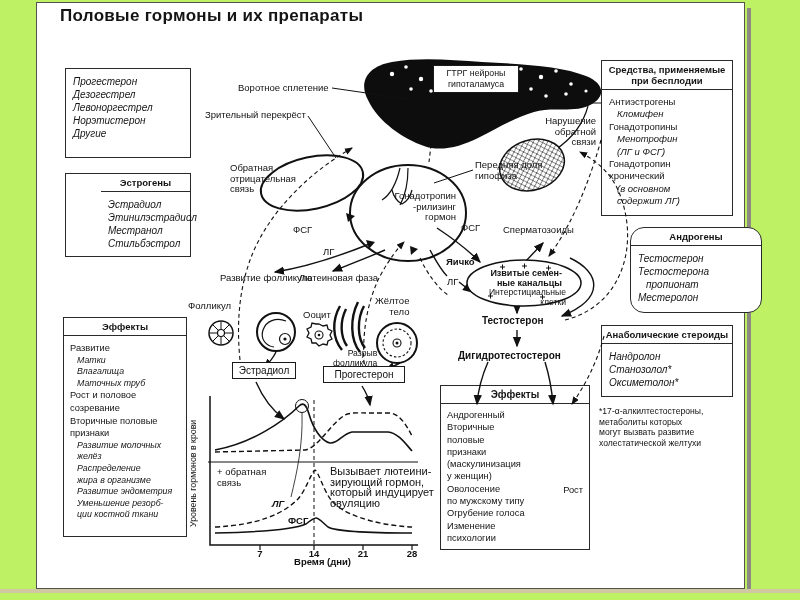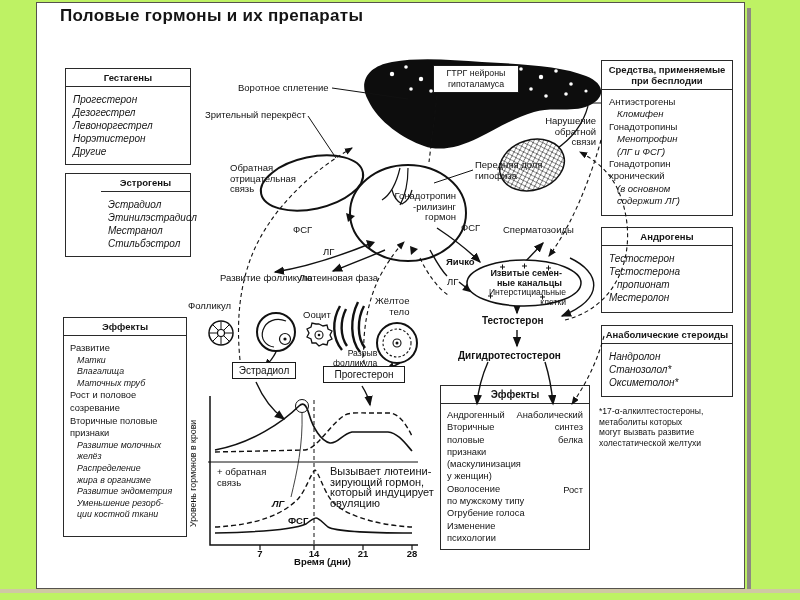--- a/index.html
+++ b/index.html
@@ -43,21 +43,20 @@
 <body>
 
 <div class="canvas">
   <div class="frame"></div>
   <div class="shadow-r"></div>
   <div class="shadow-b"></div>
 
   <div class="title">Половые гормоны и их препараты</div>
 
   <div class="dbox drugs" style="left:65px;top:68px;width:126px;min-height:90px;">
-    <div class="hd">Гестагены</div>
     <div class="items">
         <div>Прогестерон</div>
         <div>Дезогестрел</div>
         <div>Левоноргестрел</div>
         <div>Норэтистерон</div>
         <div>Другие</div>
       </div>
   </div>
   <div class="dbox drugs" style="left:65px;top:173px;width:126px;min-height:78px;padding-left:35px;">
     <div class="hd">Эстрогены</div>
@@ -96,21 +95,21 @@
         <div class="sub">Кломифен</div>
         <div>Гонадотропины</div>
         <div class="sub">Менотрофин</div>
         <div class="sub">(ЛГ и ФСГ)</div>
         <div>Гонадотропин</div>
         <div>хронический</div>
         <div class="sub">(в основном</div>
         <div class="sub">содержит ЛГ)</div>
       </div>
   </div>
-  <div class="dbox drugs" style="left:601px;top:227px;width:132px;min-height:86px;">
+  <div class="dbox drugs" style="left:630px;top:227px;width:132px;min-height:86px;border-radius:14px;">
     <div class="hd">Андрогены</div>
     <div class="items">
         <div>Тестостерон</div>
         <div>Тестостерона</div>
         <div class="sub">пропионат</div>
         <div>Местеролон</div>
       </div>
   </div>
   <div class="dbox drugs" style="left:601px;top:325px;width:132px;min-height:72px;">
     <div class="hd">Анаболические стероиды</div>
@@ -179,25 +178,20 @@
           <div>Вторичные</div>
           <div>половые</div>
           <div>признаки</div>
           <div>(маскулинизация</div>
           <div>у женщин)</div>
           <div>Оволосение</div>
           <div>по мужскому типу</div>
           <div>Огрубение голоса</div>
           <div>Изменение</div>
           <div>психологии</div>
-        </div>
-      <div class="col-r">
-          <div>Анаболический</div>
-          <div>синтез</div>
-          <div>белка</div>
         </div>
       <div class="growth">Рост</div>
     </div>
   </div>
 
   <div class="ylab">Уровень гормонов в крови</div>
   <div class="lbl" style="left:217px;top:466px;line-height:11px;">
       <div>+ обратная</div>
       <div>связь</div>
     </div>

